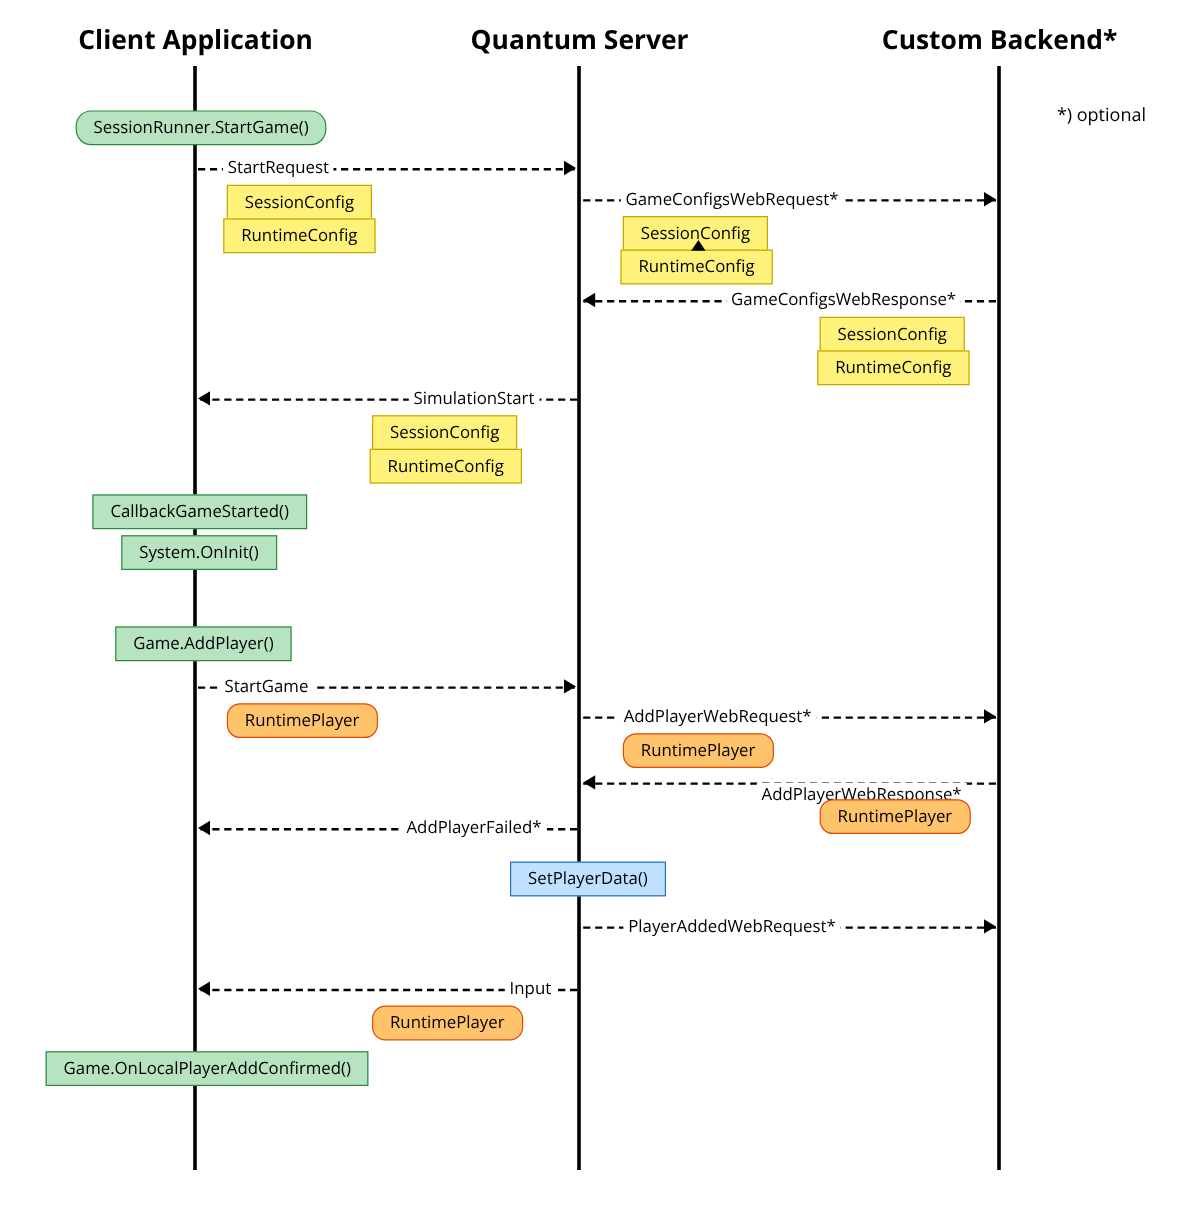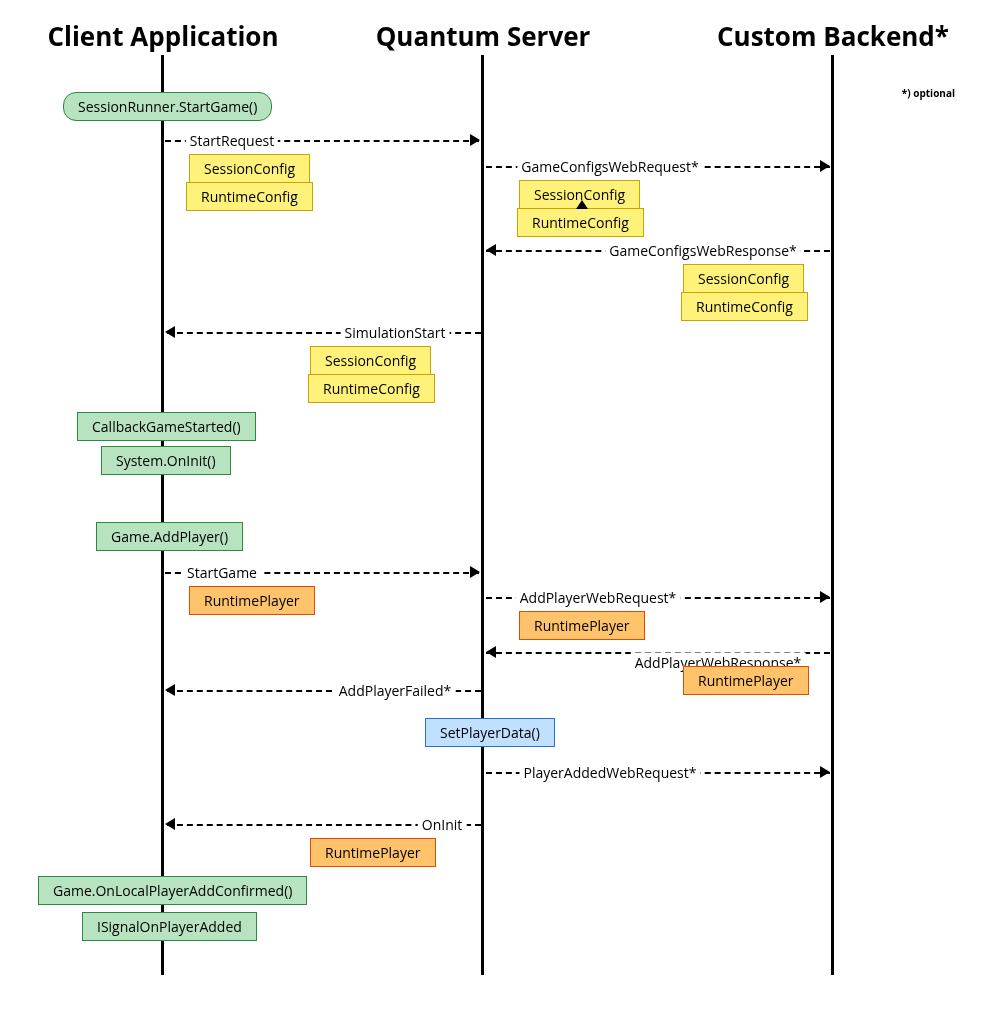--- a/index.html
+++ b/index.html
@@ -13,49 +13,49 @@
   }
   .canvas {
     position: relative;
     width: 985px;
     height: 1014px;
     background: #fff;
   }
   .lane-title {
     position: absolute;
     top: 18px;
-    font-size: 26px;
+    font-size: 22px;
     font-weight: 700;
     text-align: center;
     transform: translateX(-50%);
     white-space: nowrap;
   }
   .lifeline {
     position: absolute;
     top: 55px;
     width: 3px;
     background: #000;
   }
   .note {
     position: absolute;
-    font-size: 10px;
-    font-weight: 700;
+    font-size: 15px;
+    font-weight: 400;
   }
   .box {
     position: absolute;
     border: 1px solid #000;
     padding: 4px 14px;
     font-size: 14px;
     text-align: center;
     white-space: nowrap;
   }
   .box.green  { background: #b8e3c0; border-color: #2a8a3e; }
   .box.yellow { background: #fff27a; border-color: #c9a400; }
   .box.blue   { background: #bfe0ff; border-color: #2a6fc9; }
-  .box.orange { background: #ffc36b; border-color: #e24a00; }
+  .box.orange { background: #ffc36b; border-color: #e24a00; border-radius: 11px; }
   .msg-label {
     position: absolute;
     font-size: 14px;
     background: #fff;
     padding: 0 4px;
     transform: translate(-50%, -50%);
     white-space: nowrap;
   }
   .dline {
     position: absolute;
@@ -145,19 +145,18 @@
   <div class="msg-label" style="top:690px; left:395px;">AddPlayerFailed*</div>
 
   <div class="box blue" style="top:718px; left:425px;">SetPlayerData()</div>
 
   <div class="dline" style="top:772px; left:486px; width:344px;"></div>
   <div class="arrowhead right" style="top:766px; left:820px;"></div>
   <div class="msg-label" style="top:772px; left:610px;">PlayerAddedWebRequest*</div>
 
   <div class="dline" style="top:824px; left:167px; width:314px;"></div>
   <div class="arrowhead left" style="top:818px; left:165px;"></div>
-  <div class="msg-label" style="top:824px; left:442px;">OnInit</div>
+  <div class="msg-label" style="top:824px; left:442px;">Input</div>
   <div class="box orange" style="top:838px; left:310px;">RuntimePlayer</div>
 
   <div class="box green" style="top:876px; left:38px;">Game.OnLocalPlayerAddConfirmed()</div>
-  <div class="box green" style="top:912px; left:82px;">ISignalOnPlayerAdded</div>
 
 </div>
 
 </body></html>

